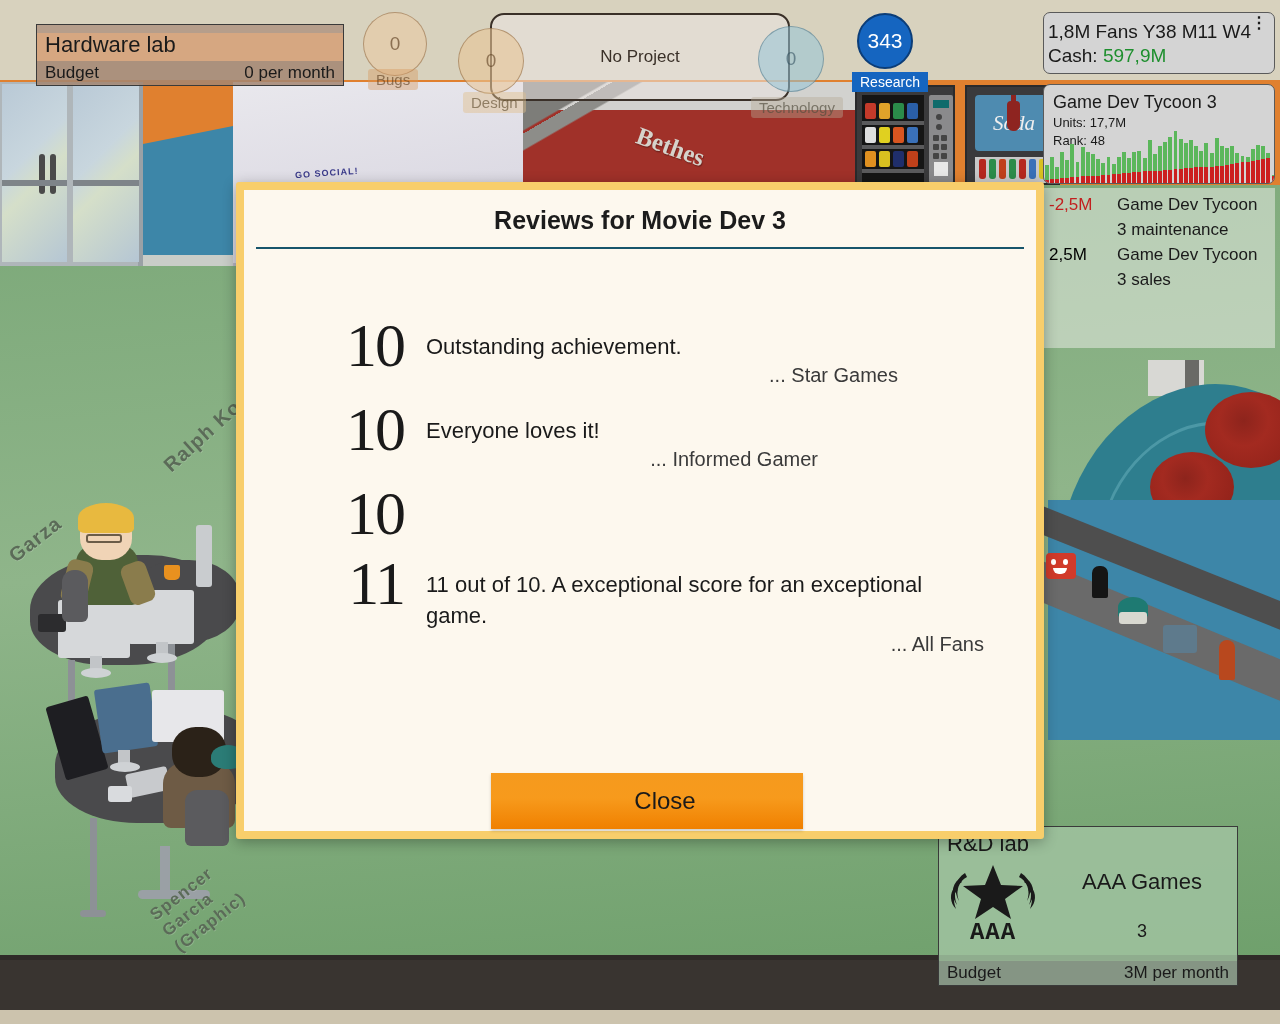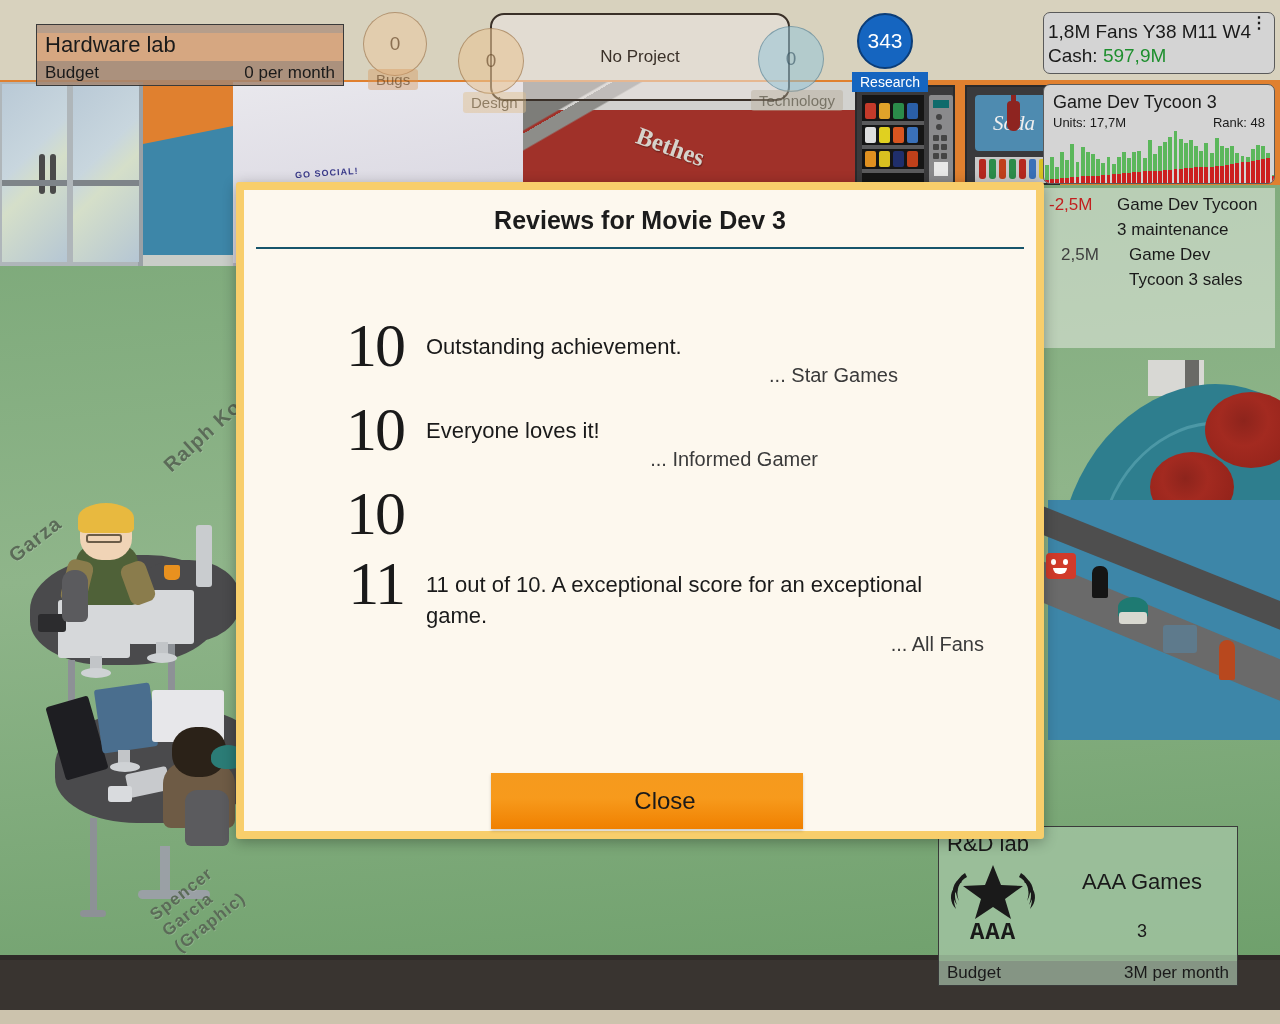--- a/index.html
+++ b/index.html
@@ -111,34 +111,34 @@
     border-radius:7px; color:#1A1A1A;
   }
   #hud-cash { left:1043px; top:12px; width:232px; height:62px; padding:6px 4px; }
   #hud-cash .line1 { font-size:19px; line-height:25px; white-space:nowrap; }
   #hud-cash .line2 { font-size:19px; line-height:24px; }
   #hud-cash .cash-val { color:#1E8F2E; }
   .vdots { display:inline-block; width:6px; vertical-align:top; line-height:8px; font-size:16px; font-weight:bold; }
 
   #hud-game { left:1043px; top:84px; width:232px; height:100px; padding:5px 9px 0 9px; overflow:hidden; }
   #hud-game .title { font-size:18px; line-height:24px; }
-  #hud-game .stats { display:flex; justify-content:space-between; font-size:13px; line-height:18px; }
+  #hud-game .stats { display:flex; justify-content:space-between; font-size:13px; line-height:18px;flex-direction:column; }
   #salesgraph { position:absolute; left:0; bottom:0; width:232px; height:52px; display:flex;
      align-items:flex-end; gap:0px; }
   .bar-col { flex:1 1 0; display:flex; flex-direction:column; justify-content:flex-end; height:100%; }
   .bar-green { background:#5BB75B; width:76%; margin:0 auto; }
   .bar-red { background:#CC2020; width:76%; margin:0 auto; }
 
   
   #feed { position:absolute; left:1043px; top:188px; width:232px; height:160px;
      background:rgba(232,235,228,0.55); padding:4px 6px 0 6px; font-size:17px; line-height:25px; }
   .feed-row { display:flex; align-items:flex-start; }
   .feed-amt { width:68px; flex:0 0 68px; text-align:left; }
   .feed-amt.neg { color:#C21F1F; }
-  .feed-amt.pos { color:#404040;margin-left:12px; }
+  .feed-amt.pos { color:#000000; }
   .feed-label { flex:1; color:#1A1A1A; }
 
   
   .lab-panel { position:absolute; border:1px solid #3A3A3A; }
   #lab-hardware { left:36px; top:24px; width:308px; height:62px;
      background:rgba(214,149,106,0.72); }
   #lab-hardware .lab-top { position:absolute; left:0; top:0; width:100%; height:8px; background:rgba(150,150,150,.5); }
   .lab-title { position:absolute; left:8px; top:7px; font-size:22px; color:#1A1A1A; }
   .lab-budget { position:absolute; left:0; bottom:0; width:100%; height:24px;
      background:rgba(120,120,120,0.45); display:flex; justify-content:space-between;
@@ -164,21 +164,21 @@
      white-space:nowrap; }
 
   #circle-bugs { left:363px; top:12px; width:64px; height:64px;
      background:rgba(235,200,160,0.55); border:1px solid rgba(120,80,40,0.45); color:rgba(90,60,30,0.65); }
   #tag-bugs { left:368px; top:69px; background:rgba(215,150,90,0.4); color:rgba(90,60,30,0.6); }
   #circle-design { left:458px; top:28px; width:66px; height:66px;
      background:rgba(232,196,150,0.6); border:1px solid rgba(120,80,40,0.45); color:rgba(90,60,30,0.6); }
   #tag-design { left:463px; top:92px; background:rgba(225,190,140,0.45); color:rgba(90,70,40,0.6); }
   #circle-tech { left:758px; top:26px; width:66px; height:66px;
      background:rgba(150,196,215,0.55); border:1px solid rgba(60,100,120,0.45); color:rgba(50,80,95,0.6); }
-  #tag-tech { left:751px; top:90px; background:rgba(180,170,150,0.42); color:rgba(80,75,60,0.65); }
+  #tag-tech { left:751px; top:97px; background:rgba(180,170,150,0.42); color:rgba(80,75,60,0.65); }
 
   #research-badge { position:absolute; left:857px; top:13px; width:56px; height:56px;
      border-radius:50%; background:#1565C0; border:2px solid #0B3D78; color:#fff;
      display:flex; align-items:center; justify-content:center; font-size:21px; }
   #research-label { position:absolute; left:852px; top:72px; background:#1565C0; color:#fff;
      font-size:14px; padding:2px 8px; }
 
   
   #reviews-dialog {
     position:absolute; left:236px; top:182px; width:808px; height:657px;

